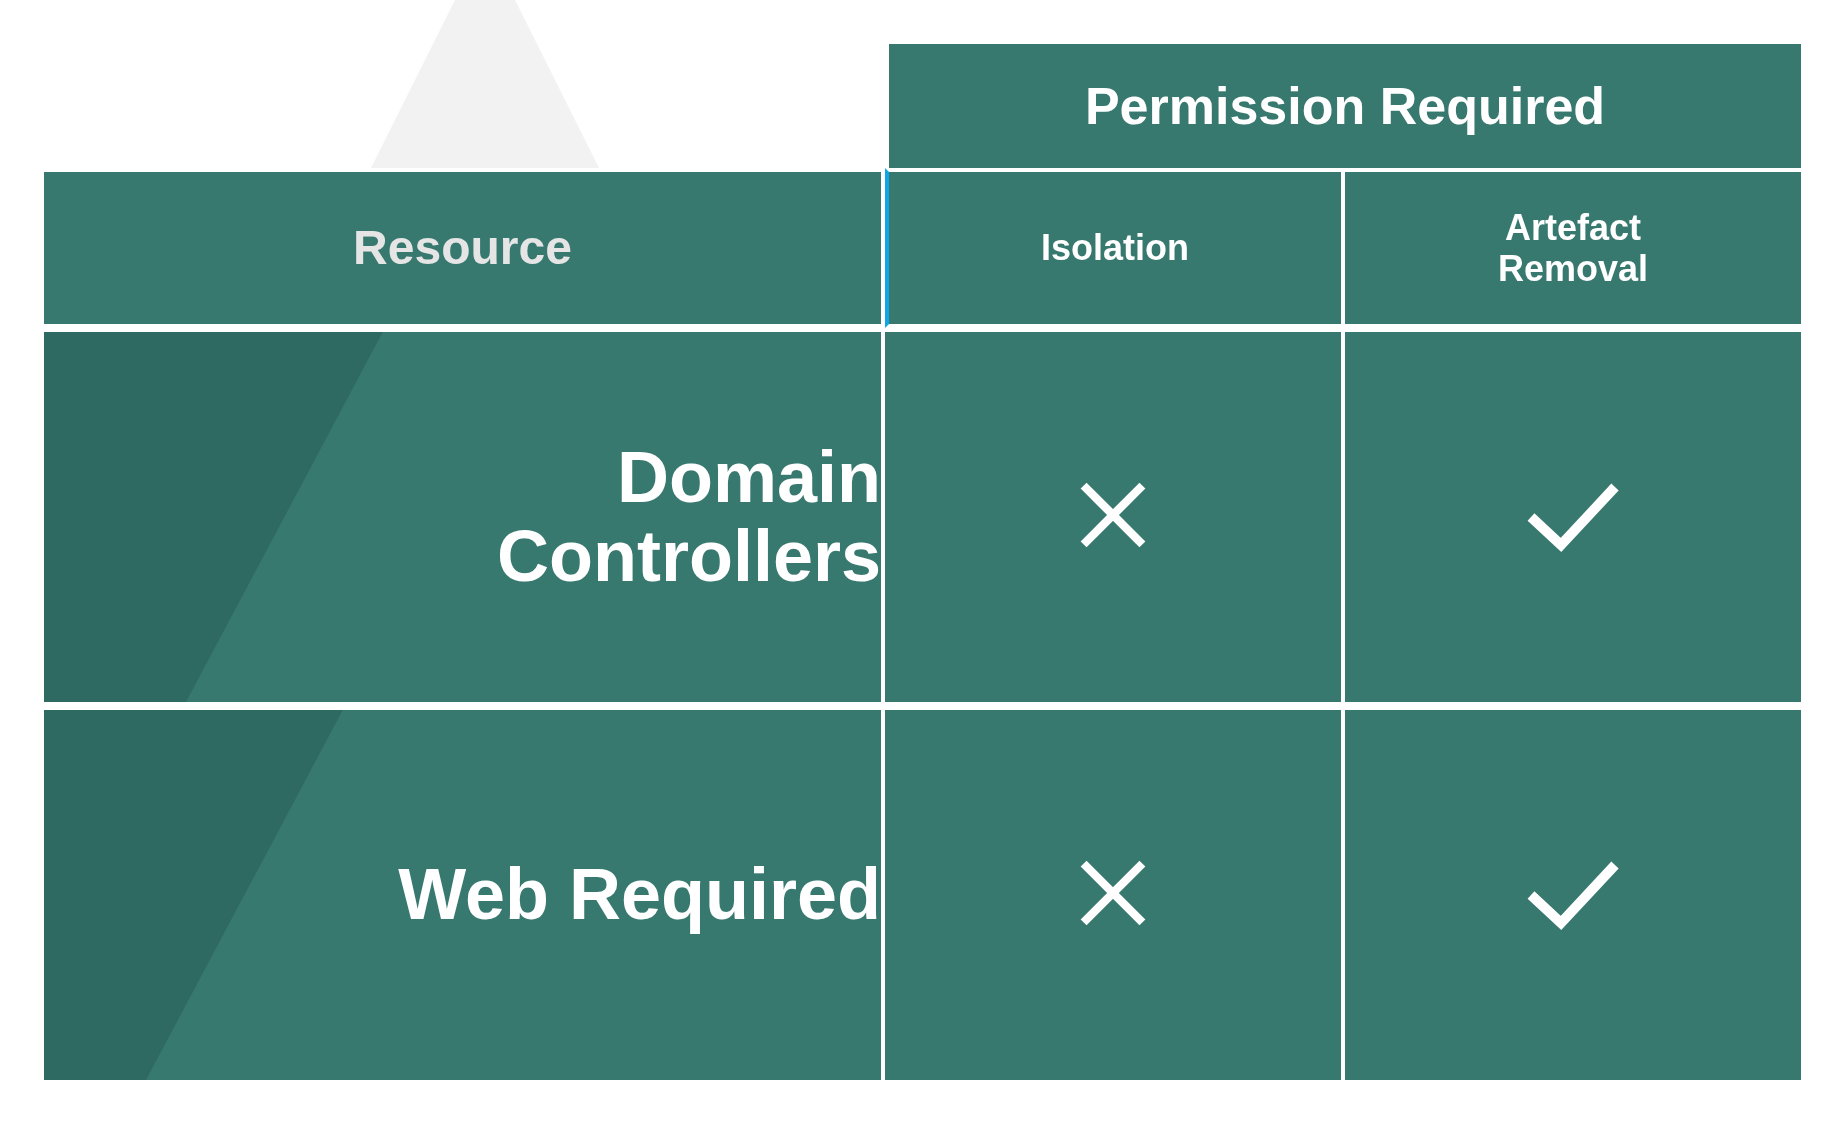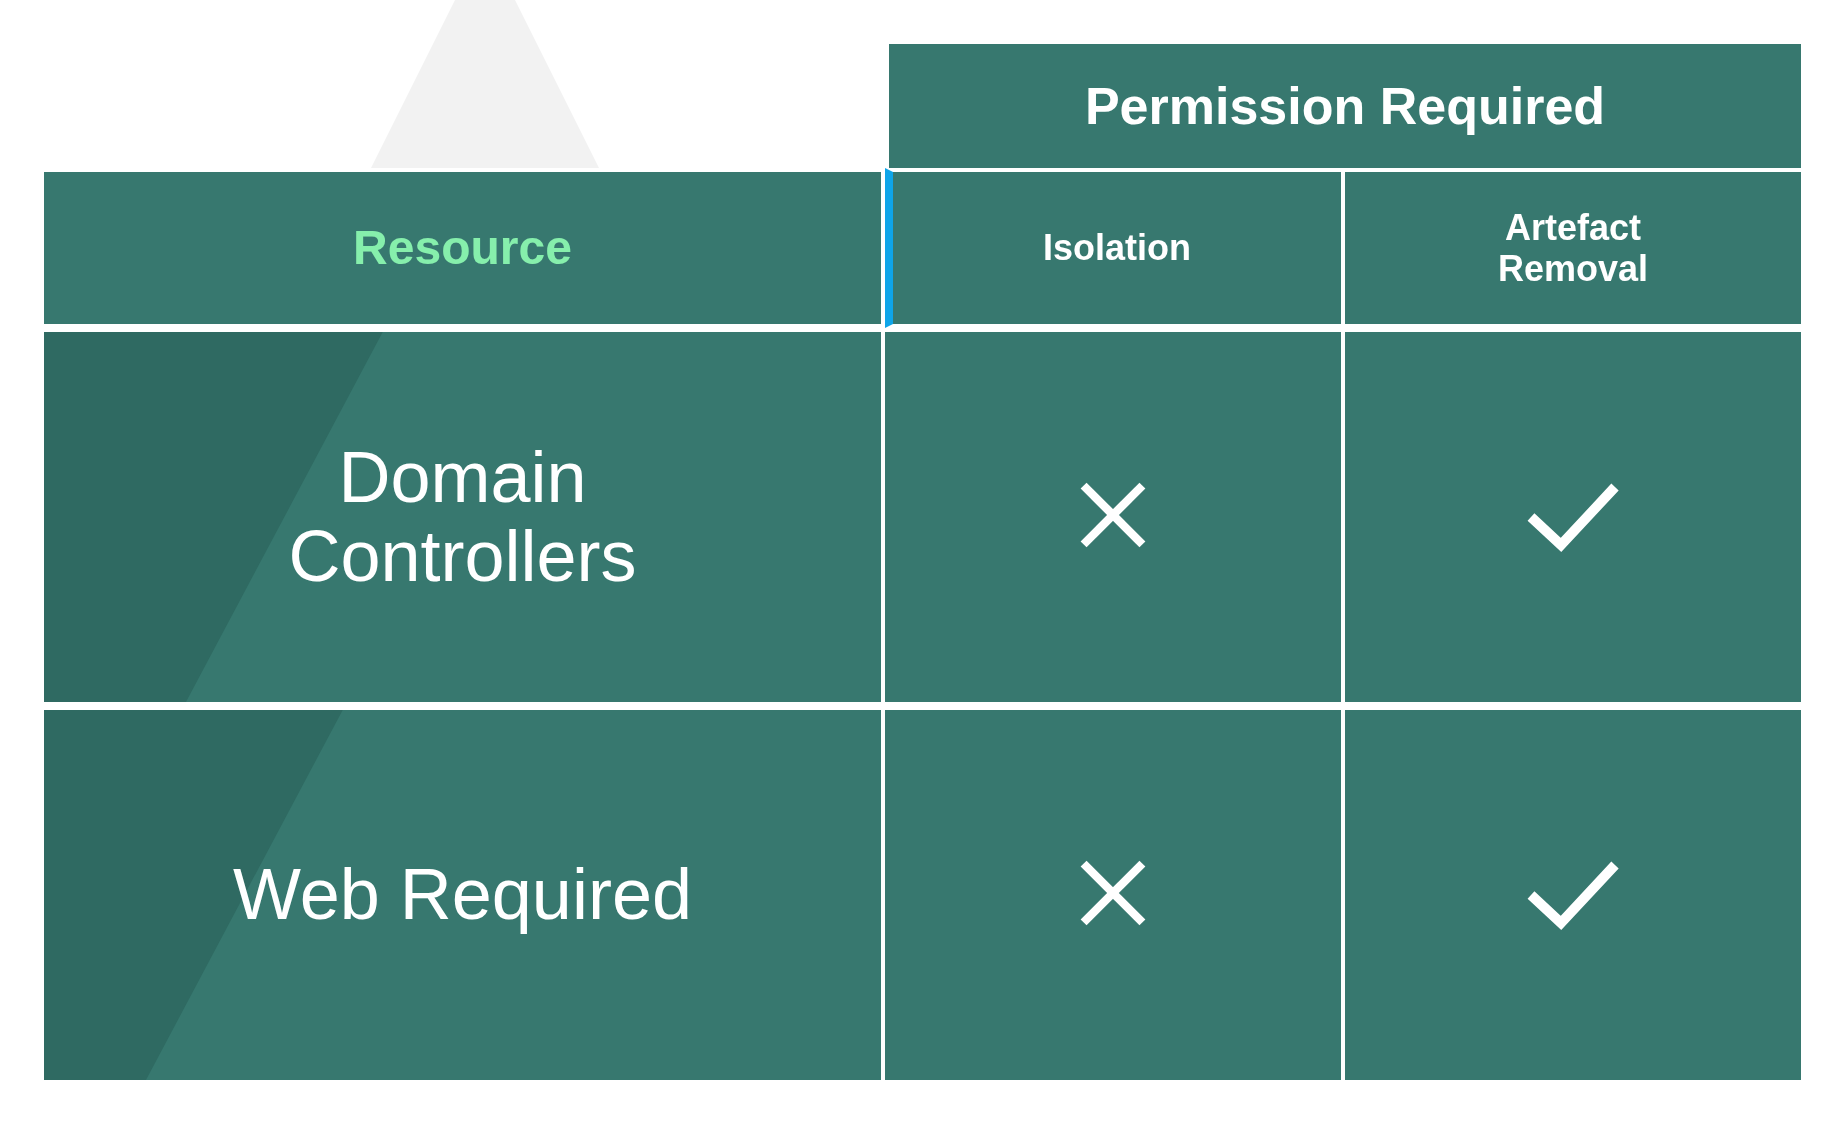--- a/index.html
+++ b/index.html
@@ -57,59 +57,60 @@
     font-weight: 700;
     font-size: 52px;
     height: 90px;
     border-top: 4px solid #ffffff;
     border-right: 4px solid #ffffff;
     border-left: 4px solid #ffffff;
   }
 
   .hdr-res {
     background: #37786f;
-    color: #86efac;
+    color: #e5e5e5;
     font-weight: 700;
     font-size: 48px;
     height: 110px;
     border-top: 4px solid #ffffff;
     border-bottom: 4px solid #ffffff;
     border-left: 4px solid #ffffff;
     border-right: 4px solid #ffffff;
   }
   .hdr-sub {
     background: #37786f;
     color: #ffffff;
     font-weight: 700;
     font-size: 36px;
     line-height: 1.15;
     border-top: 4px solid #ffffff;
     border-bottom: 4px solid #ffffff;
     border-right: 4px solid #ffffff;
   }
-  .hdr-sub.first { border-left: 8px solid #0ea5e9; }
+  .hdr-sub.first { border-left: 4px solid #0ea5e9; }
 
   .body-cell {
     background: #37786f;
     color: #ffffff;
     border-top: 4px solid #ffffff;
     border-bottom: 4px solid #ffffff;
     border-right: 4px solid #ffffff;
     position: relative;
   }
   .body-cell.first { border-left: 4px solid #ffffff; }
 
   .row-h { height: 278px; }
 
   .res-label {
     font-size: 72px;
-    font-weight: 400;
+    font-weight: 700;
     line-height: 1.1;
     position: relative;
     z-index: 2;
+    text-align: right;
   }
 
   
   .wedge {
     position: absolute;
     left: 0; top: 0; right: 0; bottom: 0;
     overflow: hidden;
     z-index: 0;
     pointer-events: none;
   }

